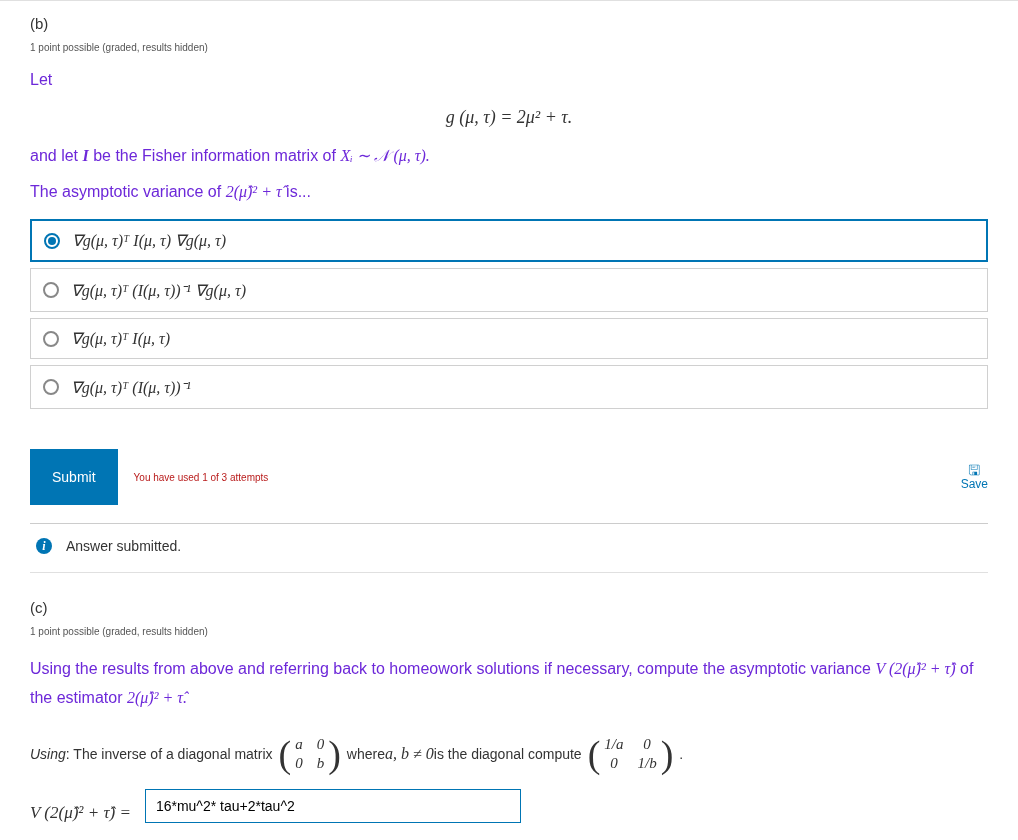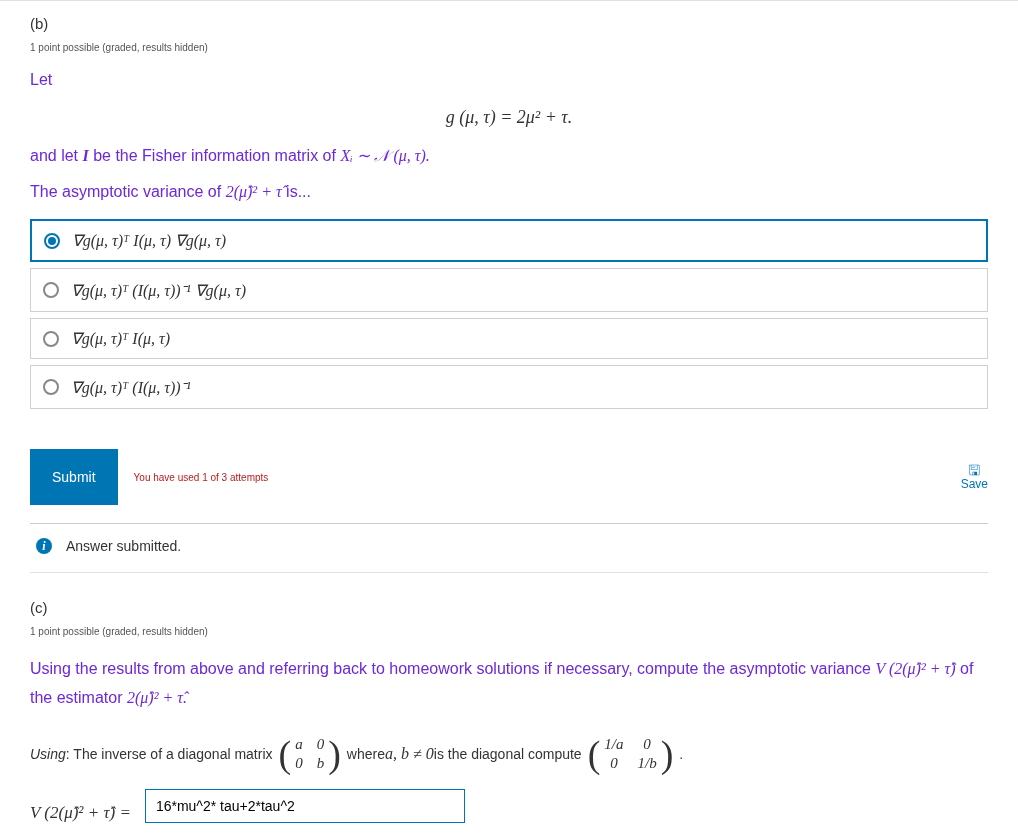--- a/index.html
+++ b/index.html
@@ -148,21 +148,21 @@
   }
   .answer-label {
     font-family: "Cambria Math", "Times New Roman", serif;
     font-style: italic;
     font-size: 17px;
     margin-right: 14px;
   }
   .answer-input {
     border: 1px solid #0075b4;
     padding: 8px 10px;
-    width: 320px;
+    width: 376px;
     font-size: 14px;
     font-family: Arial, sans-serif;
   }
   .hint-line {
     margin-top: 22px;
     display: flex;
     align-items: center;
     flex-wrap: wrap;
     font-size: 14px;
   }

